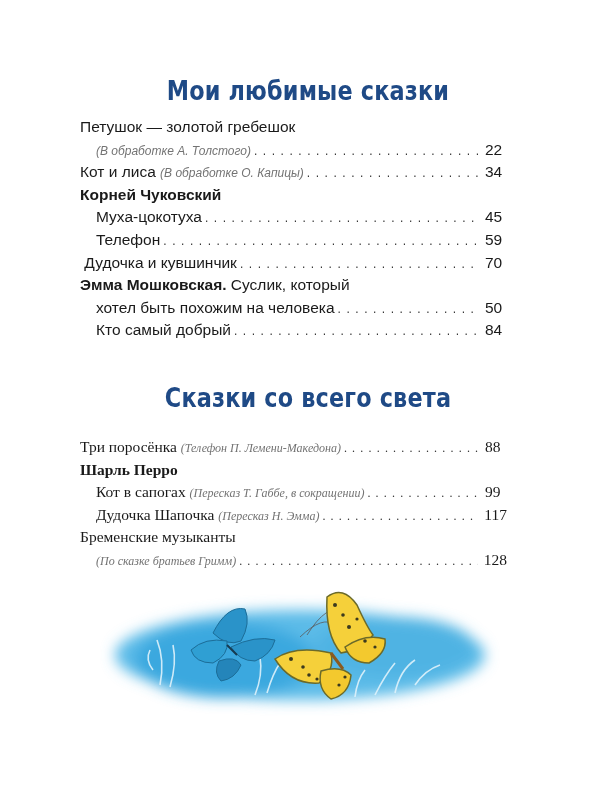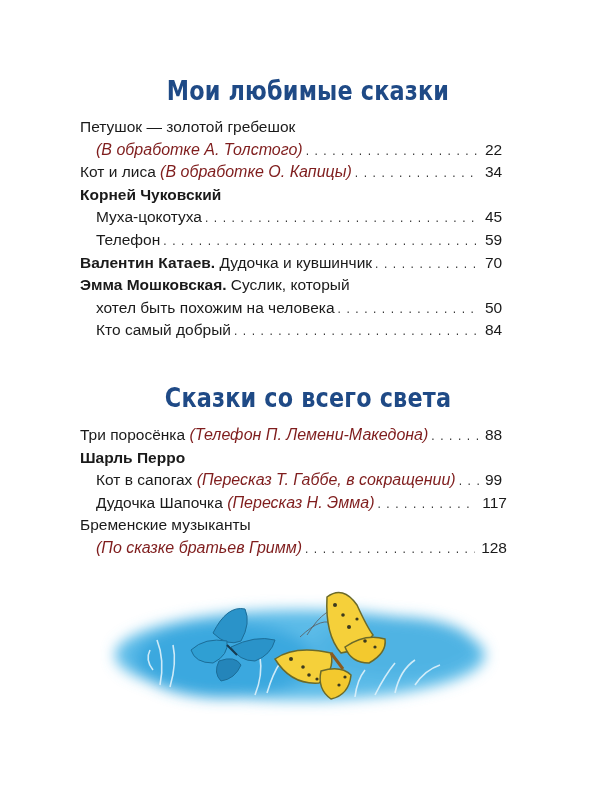--- a/index.html
+++ b/index.html
@@ -6,21 +6,21 @@
   body { width:616px; height:800px; position:relative; overflow:hidden;
          font-family:"Liberation Sans", sans-serif; color:#1a1a1a; }
   .section-title { position:absolute; left:0; width:616px; text-align:center;
          font-family:"DejaVu Sans", sans-serif; font-size:26px; font-weight:bold;
          letter-spacing:0.2px; color:#1f4a86; transform:scaleX(0.86); }
   .toc { position:absolute; left:80px; width:427px; font-size:15.5px; }
   .row { display:flex; align-items:baseline; height:22.6px; line-height:22.6px; white-space:nowrap; }
   .row.indent { padding-left:16px; }
   .title { flex:0 0 auto;text-align:center; }
   .bold { font-weight:bold; }
-  .note { font-style:italic; font-size:16px; color:#7f1d1d; }
+  .note { font-style:italic; font-size:12px; color:#737373; }
   .leader { flex:1 1 auto; overflow:hidden; margin:0 6px 0 3px; color:#333; letter-spacing:3.2px; font-size:12px; }
   .leader::before { content:". . . . . . . . . . . . . . . . . . . . . . . . . . . . . . . . . . . . . . . . . . . . . . . . . . . . . . . . . . . . . . . ."; letter-spacing:0; word-spacing:2.2px; }
   .page { flex:0 0 auto; text-align:left; min-width:22px; }
   .illustration { position:absolute; left:95px; top:575px; width:420px; height:150px; }
 </style>
 </head>
 <body>
 
 <div class="section-title" style="top:76px;">Мои любимые сказки</div>
 
@@ -45,42 +45,42 @@
     <span class="title">Муха-цокотуха</span>
     <span class="leader"></span>
     <span class="page">45</span>
   </div>
   <div class="row indent">
     <span class="title">Телефон</span>
     <span class="leader"></span>
     <span class="page">59</span>
   </div>
   <div class="row">
-    <span class="title bold">Валентин Катаев.</span>&nbsp;<span class="title">Дудочка и кувшинчик</span>
+    &nbsp;<span class="title">Дудочка и кувшинчик</span>
     <span class="leader"></span>
     <span class="page">70</span>
   </div>
   <div class="row">
     <span class="title bold">Эмма Мошковская.</span>&nbsp;<span class="title">Суслик, который</span>
   </div>
   <div class="row indent">
     <span class="title">хотел быть похожим на человека</span>
     <span class="leader"></span>
     <span class="page">50</span>
   </div>
   <div class="row indent">
     <span class="title">Кто самый добрый</span>
     <span class="leader"></span>
     <span class="page">84</span>
   </div>
 </div>
 
 <div class="section-title" style="top:383px;">Сказки со всего света</div>
 
-<div class="toc" style="top:424px;">
+<div class="toc" style="top:436px;font-family:Liberation Serif, serif;">
   <div class="row">
     <span class="title">Три поросёнка</span>&nbsp;<span class="title note">(Телефон П. Лемени-Македона)</span>
     <span class="leader"></span>
     <span class="page">88</span>
   </div>
   <div class="row">
     <span class="title bold">Шарль Перро</span>
   </div>
   <div class="row indent">
     <span class="title">Кот в сапогах</span>&nbsp;<span class="title note">(Пересказ Т. Габбе, в сокращении)</span>

